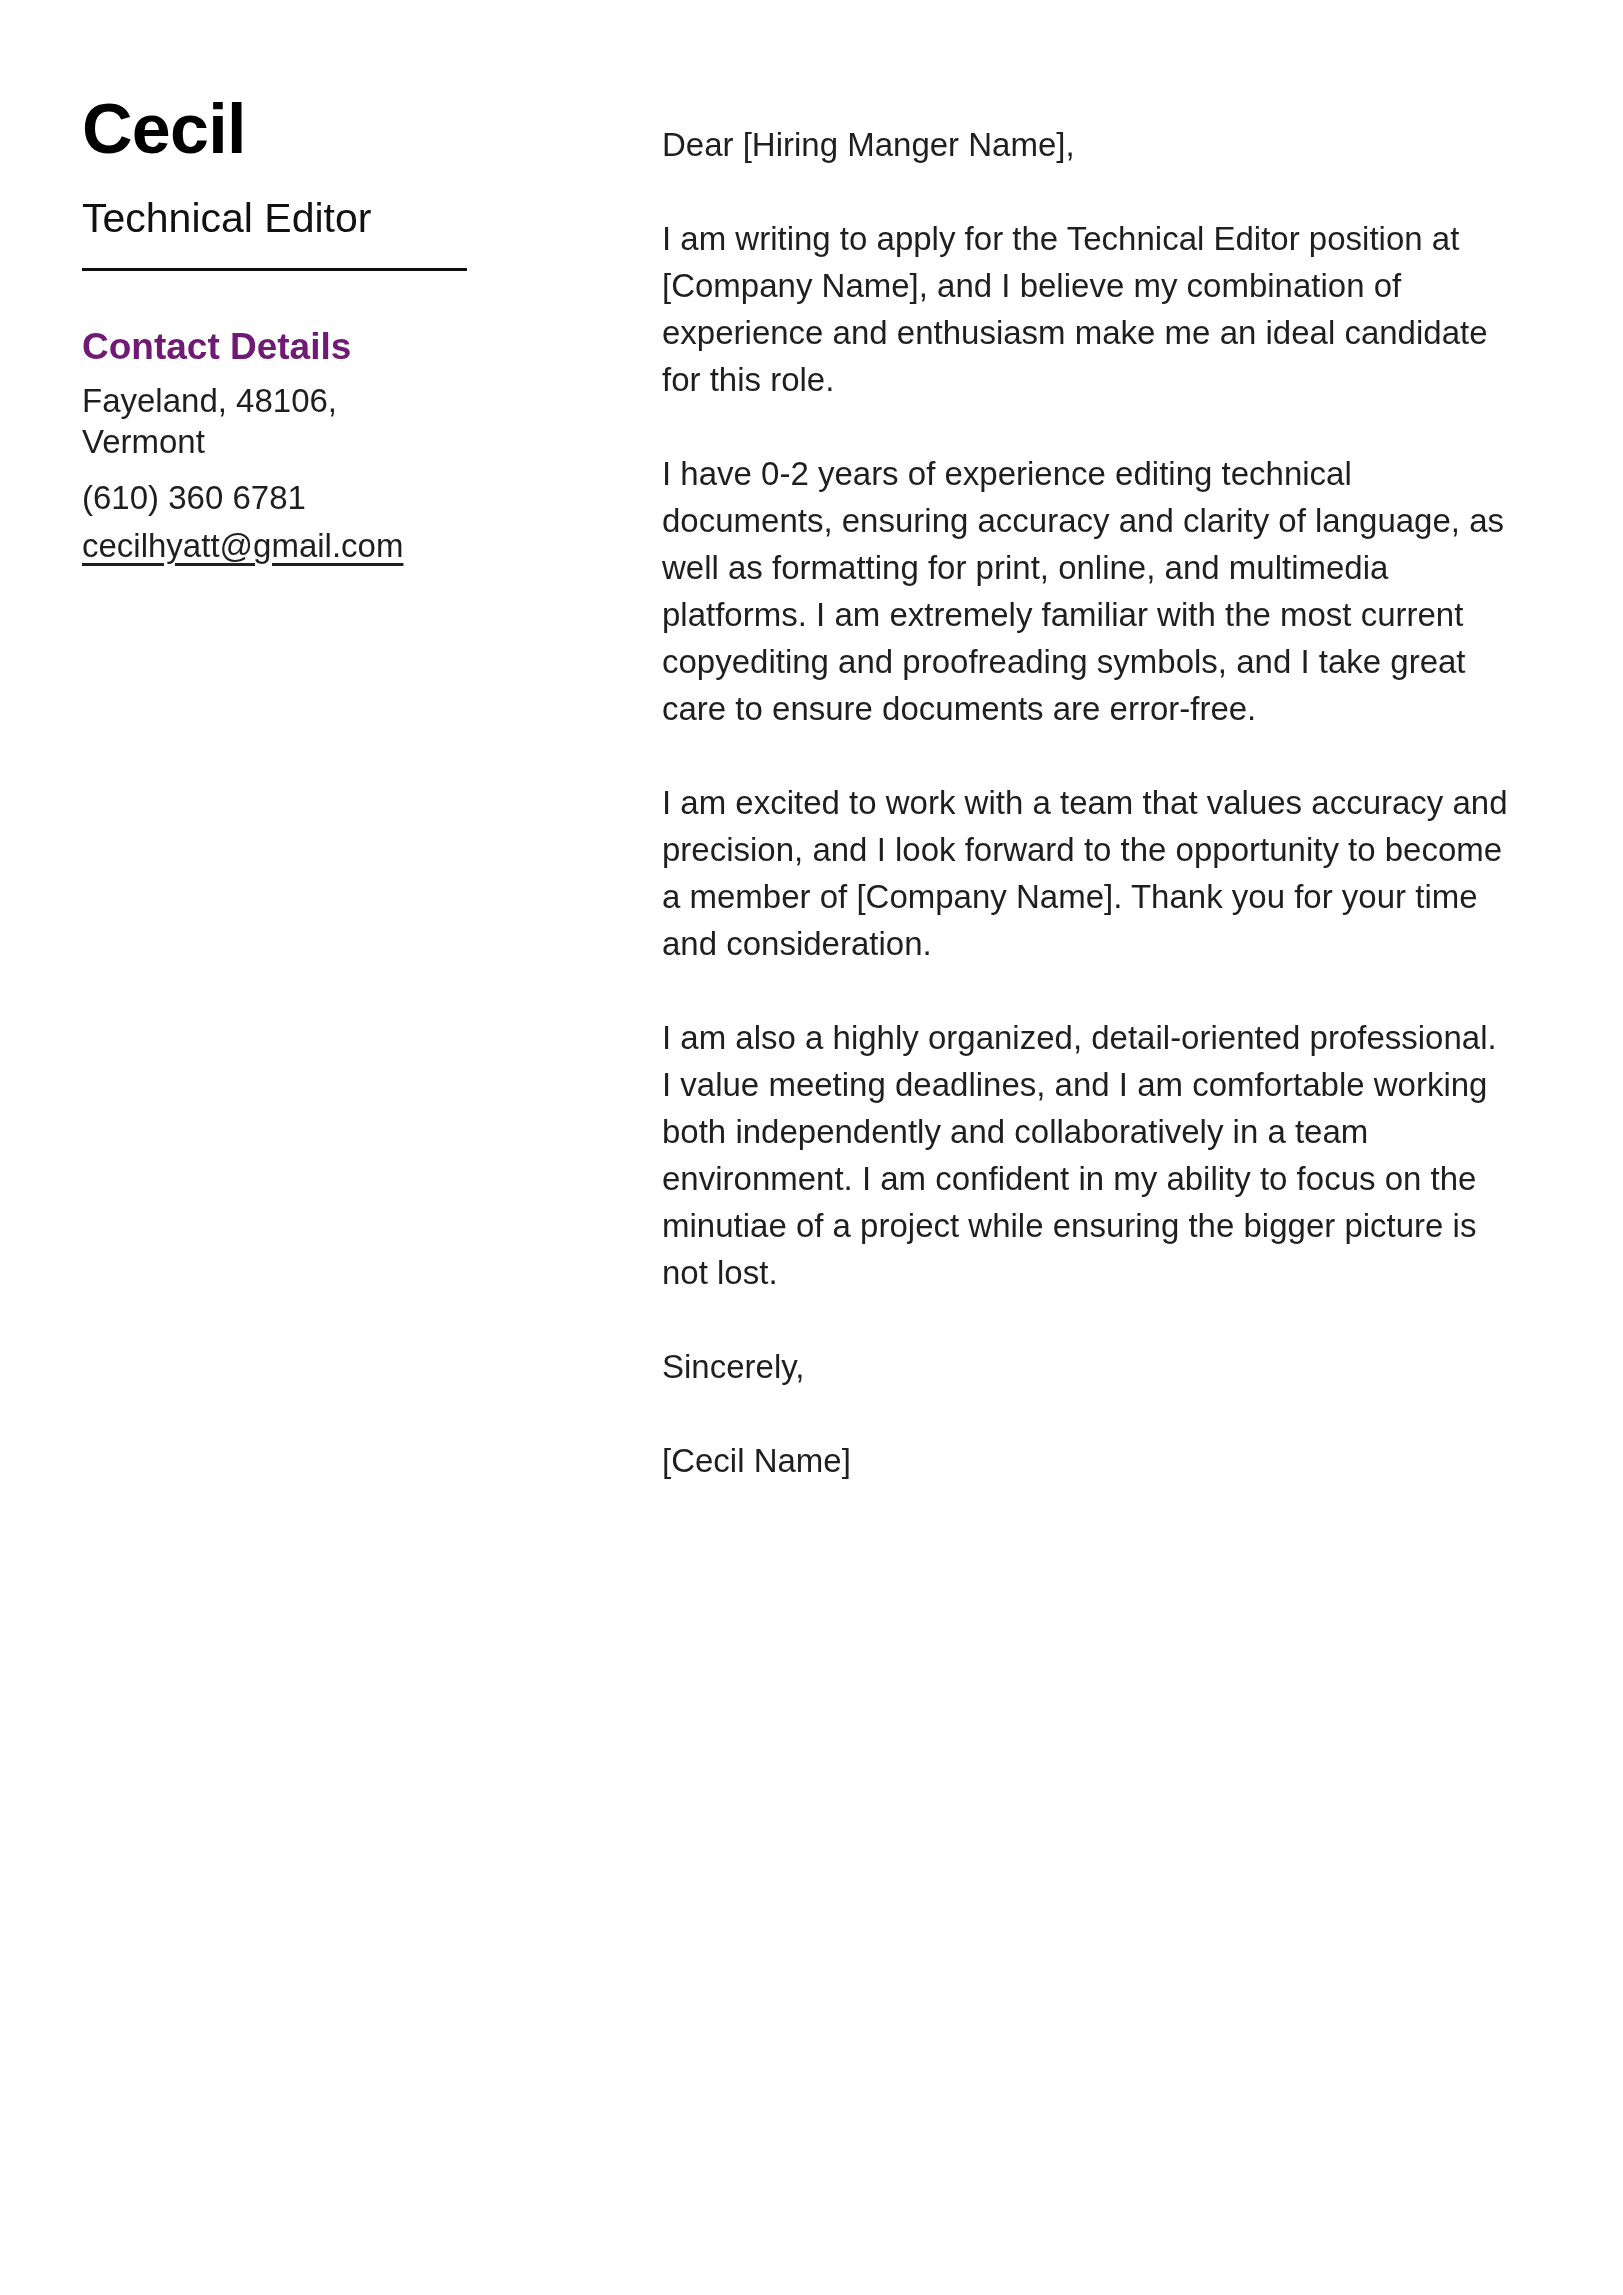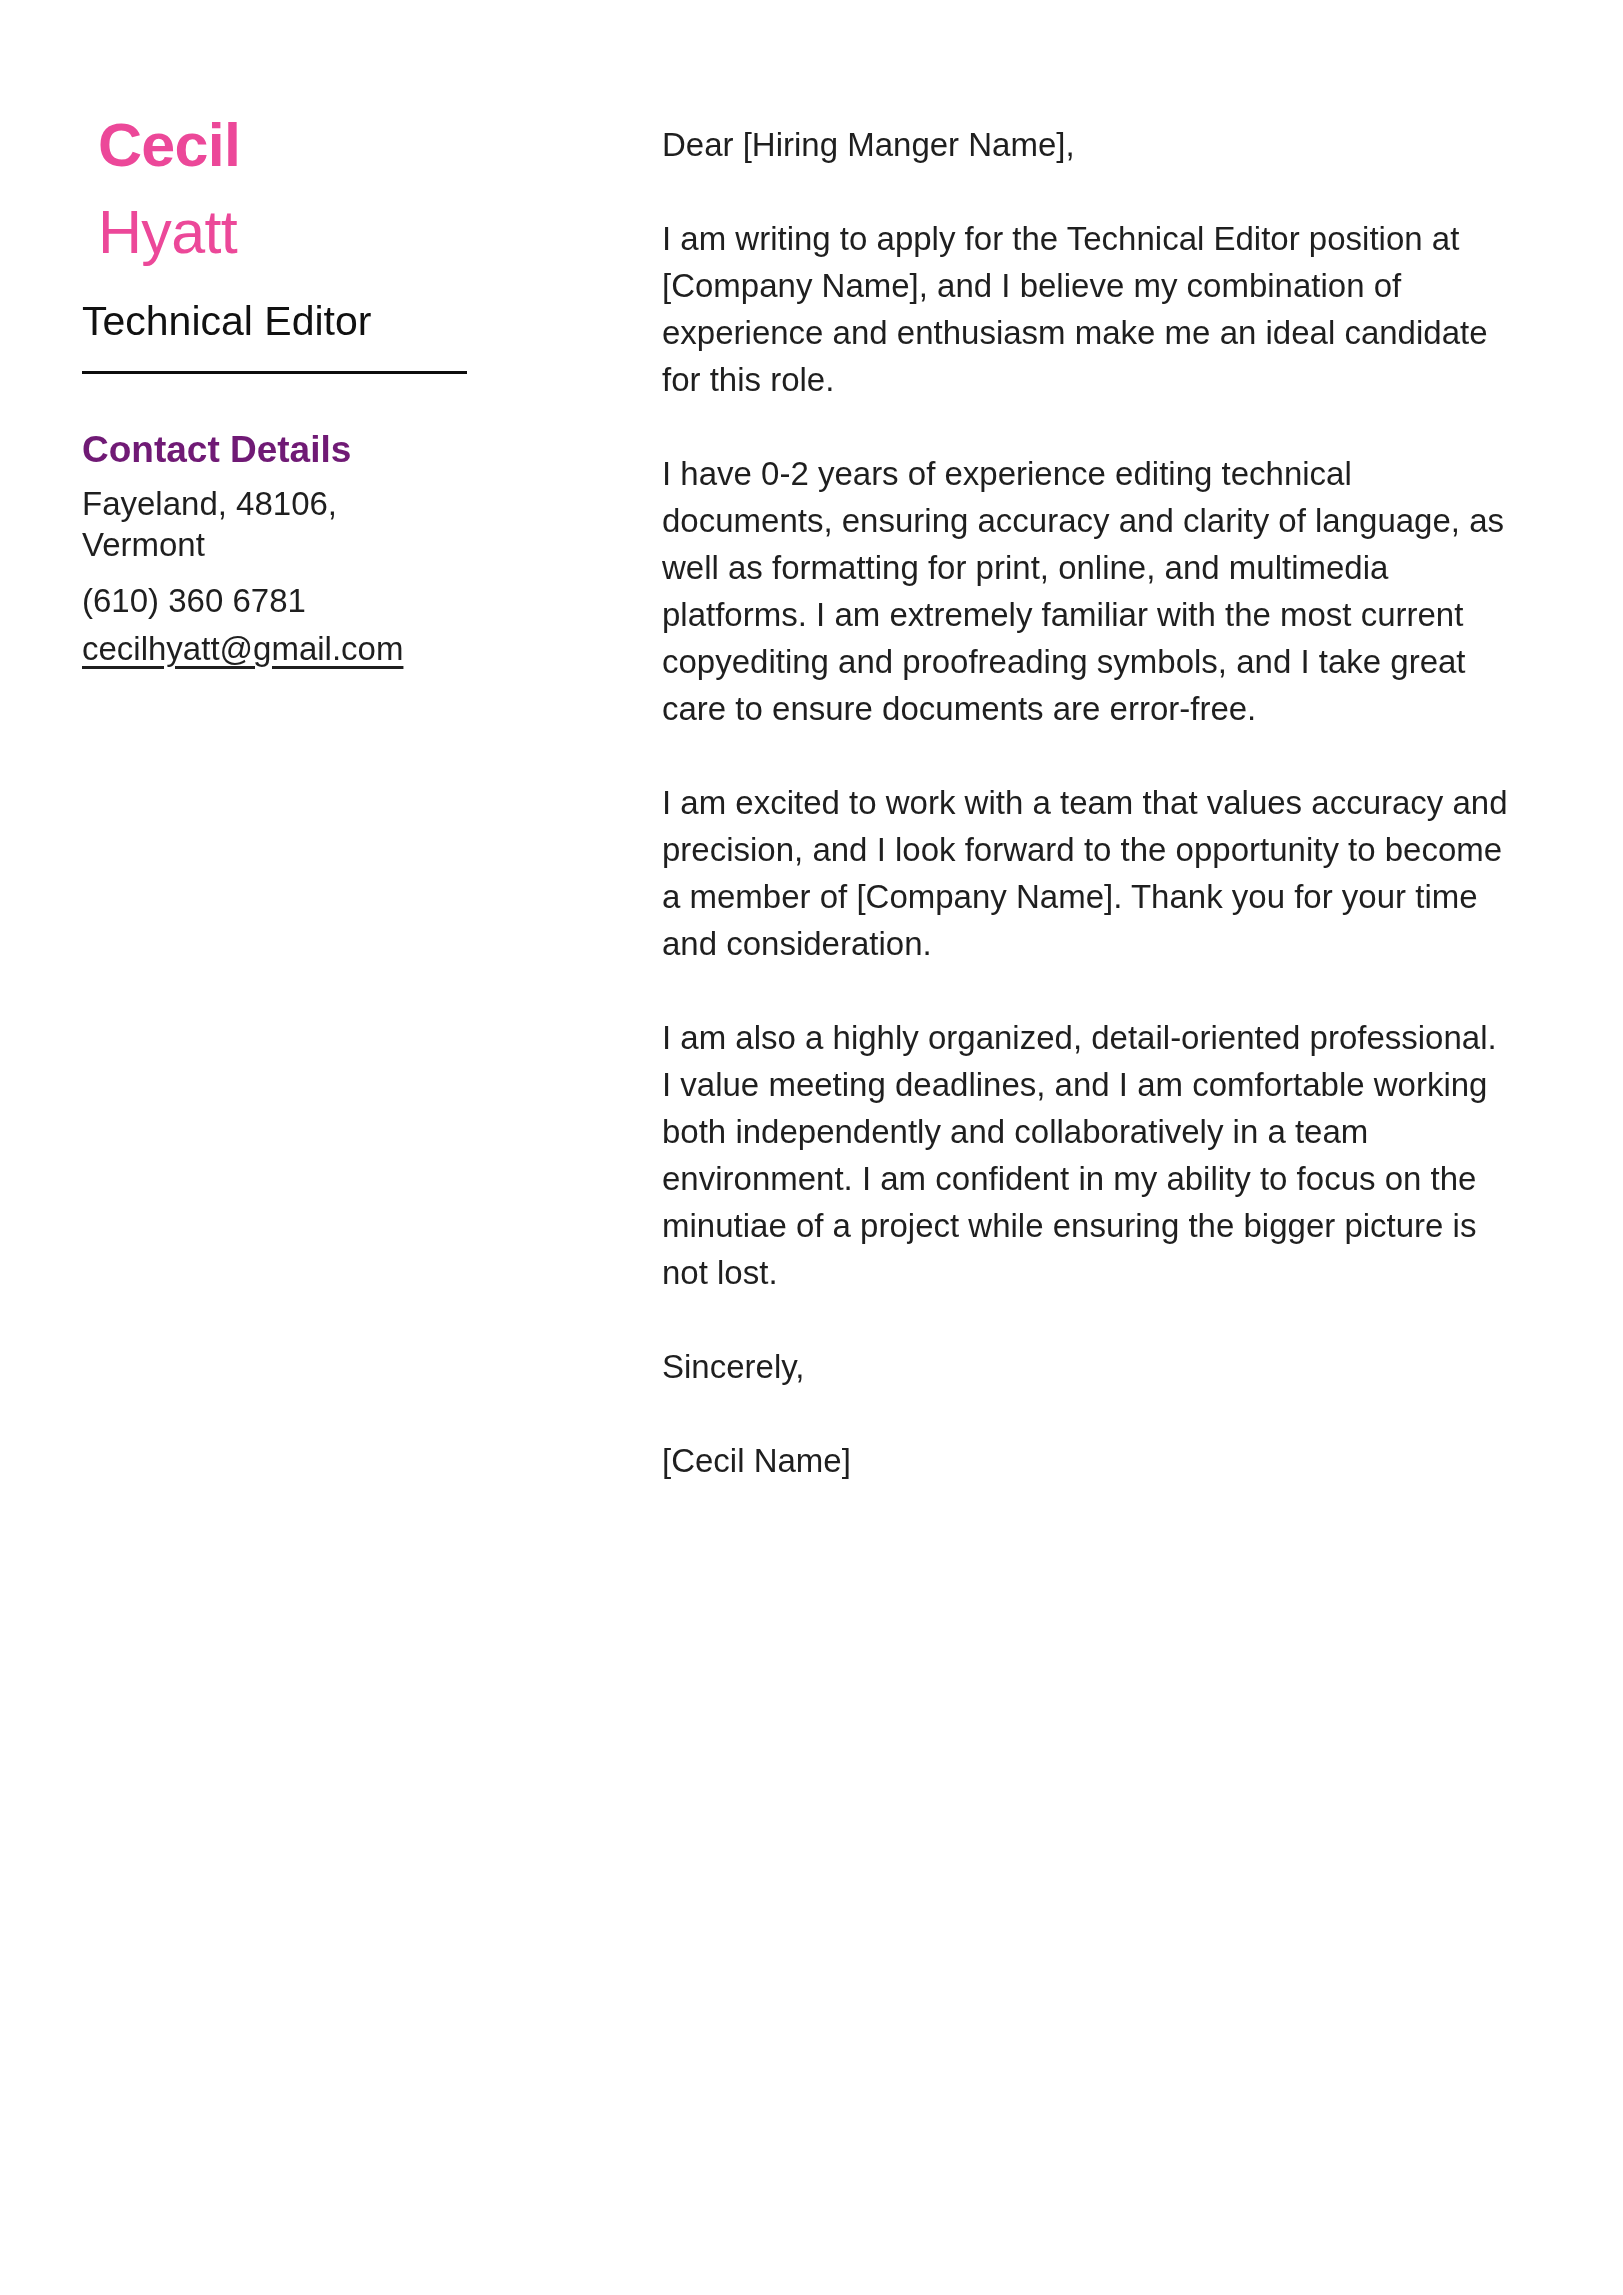--- a/index.html
+++ b/index.html
@@ -24,24 +24,24 @@
   }
 
   
   .sidebar {
     flex: none;
     width: 386px;
     margin-left: 82px;
     padding-top: 86px;
   }
   .name {
-    margin: 16px;
-    font-size: 61px;
+    margin: 0;
+    font-size: 70px;
     line-height: 87px;
-    color: #ec4899;
+    color: #000000;
     letter-spacing: -0.7px;
   }
   .name .first {
     display: block;
     font-weight: 700;
   }
   .name .last {
     display: block;
     font-weight: 400;
   }
@@ -99,21 +99,20 @@
   }
 </style>
 </head>
 <body>
 
 <div class="page">
 
   <aside class="sidebar">
     <h1 class="name">
       <span class="first">Cecil</span>
-      <span class="last">Hyatt</span>
     </h1>
 
     <div class="job-title">Technical Editor</div>
 
     <hr class="divider">
 
     <h2 class="contact-heading">Contact Details</h2>
 
     <div class="contact-item contact-address">Fayeland, 48106, Vermont</div>
 

